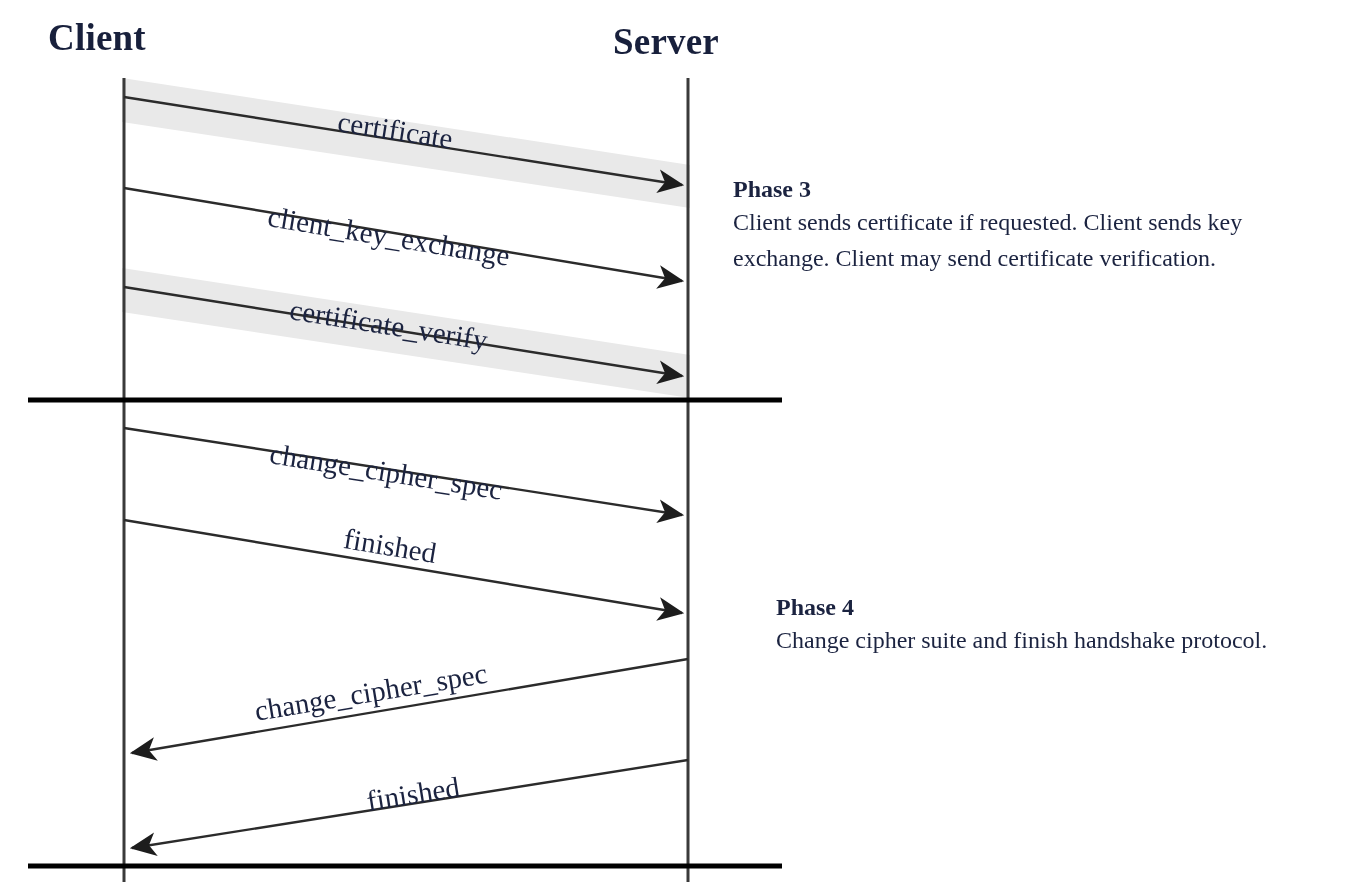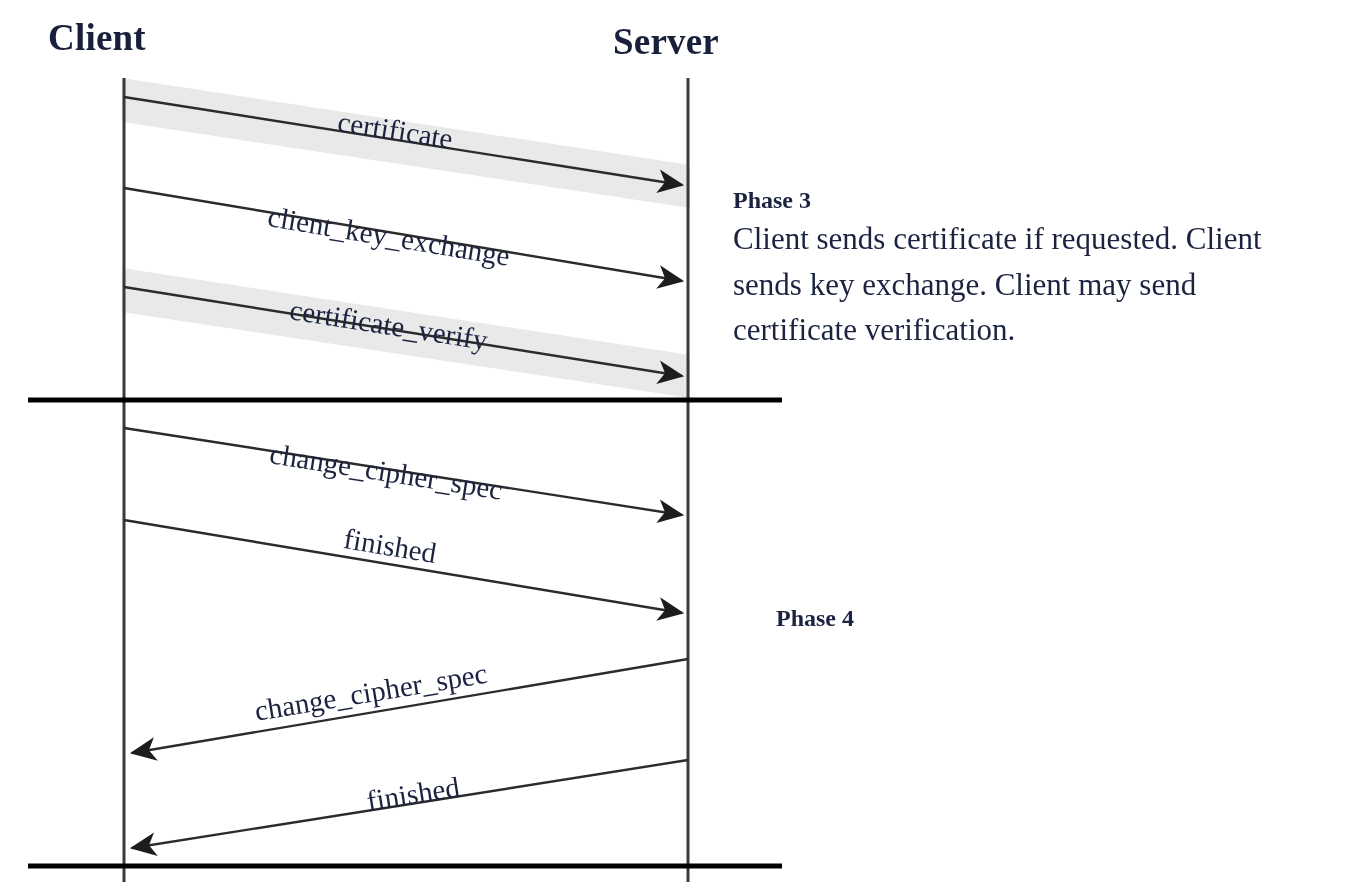--- a/index.html
+++ b/index.html
@@ -41,24 +41,24 @@
   .phase-block {
     position: absolute;
     width: 600px;
     font-family: "Liberation Serif", "DejaVu Serif", serif;
     color: #1b2340;
   }
   .phase-title {
     font-weight: bold;
     font-size: 24px;
     line-height: 1.22;
-    margin: 16px 0 1px 0;
+    margin: 5px 0 1px 0;
   }
   .phase-desc {
-    font-size: 31px;
+    font-size: 24px;
     line-height: 1.47;
     margin: 0;
     width: 575px;
   }
   #phase-3-block { left: 733px; top: 170px; }
   #phase-4-block { left: 776px; top: 588px; }
 
   .msg-label {
     position: absolute;
     font-family: "Liberation Serif", "DejaVu Serif", serif;
@@ -122,15 +122,16 @@
 
   <div class="msg-label" style="left:367px; top:785px; transform: rotate(-9.0deg);">finished</div>
 
   <div class="phase-block" id="phase-3-block">
     <p class="phase-title">Phase 3</p>
     <p class="phase-desc">Client sends certificate if requested. Client sends key exchange. Client may send certificate verification.</p>
   </div>
 
   <div class="phase-block" id="phase-4-block">
     <p class="phase-title">Phase 4</p>
+    <p class="phase-desc">Change cipher suite and finish handshake protocol.</p>
   </div>
 
 </div>
 
 </body></html>

